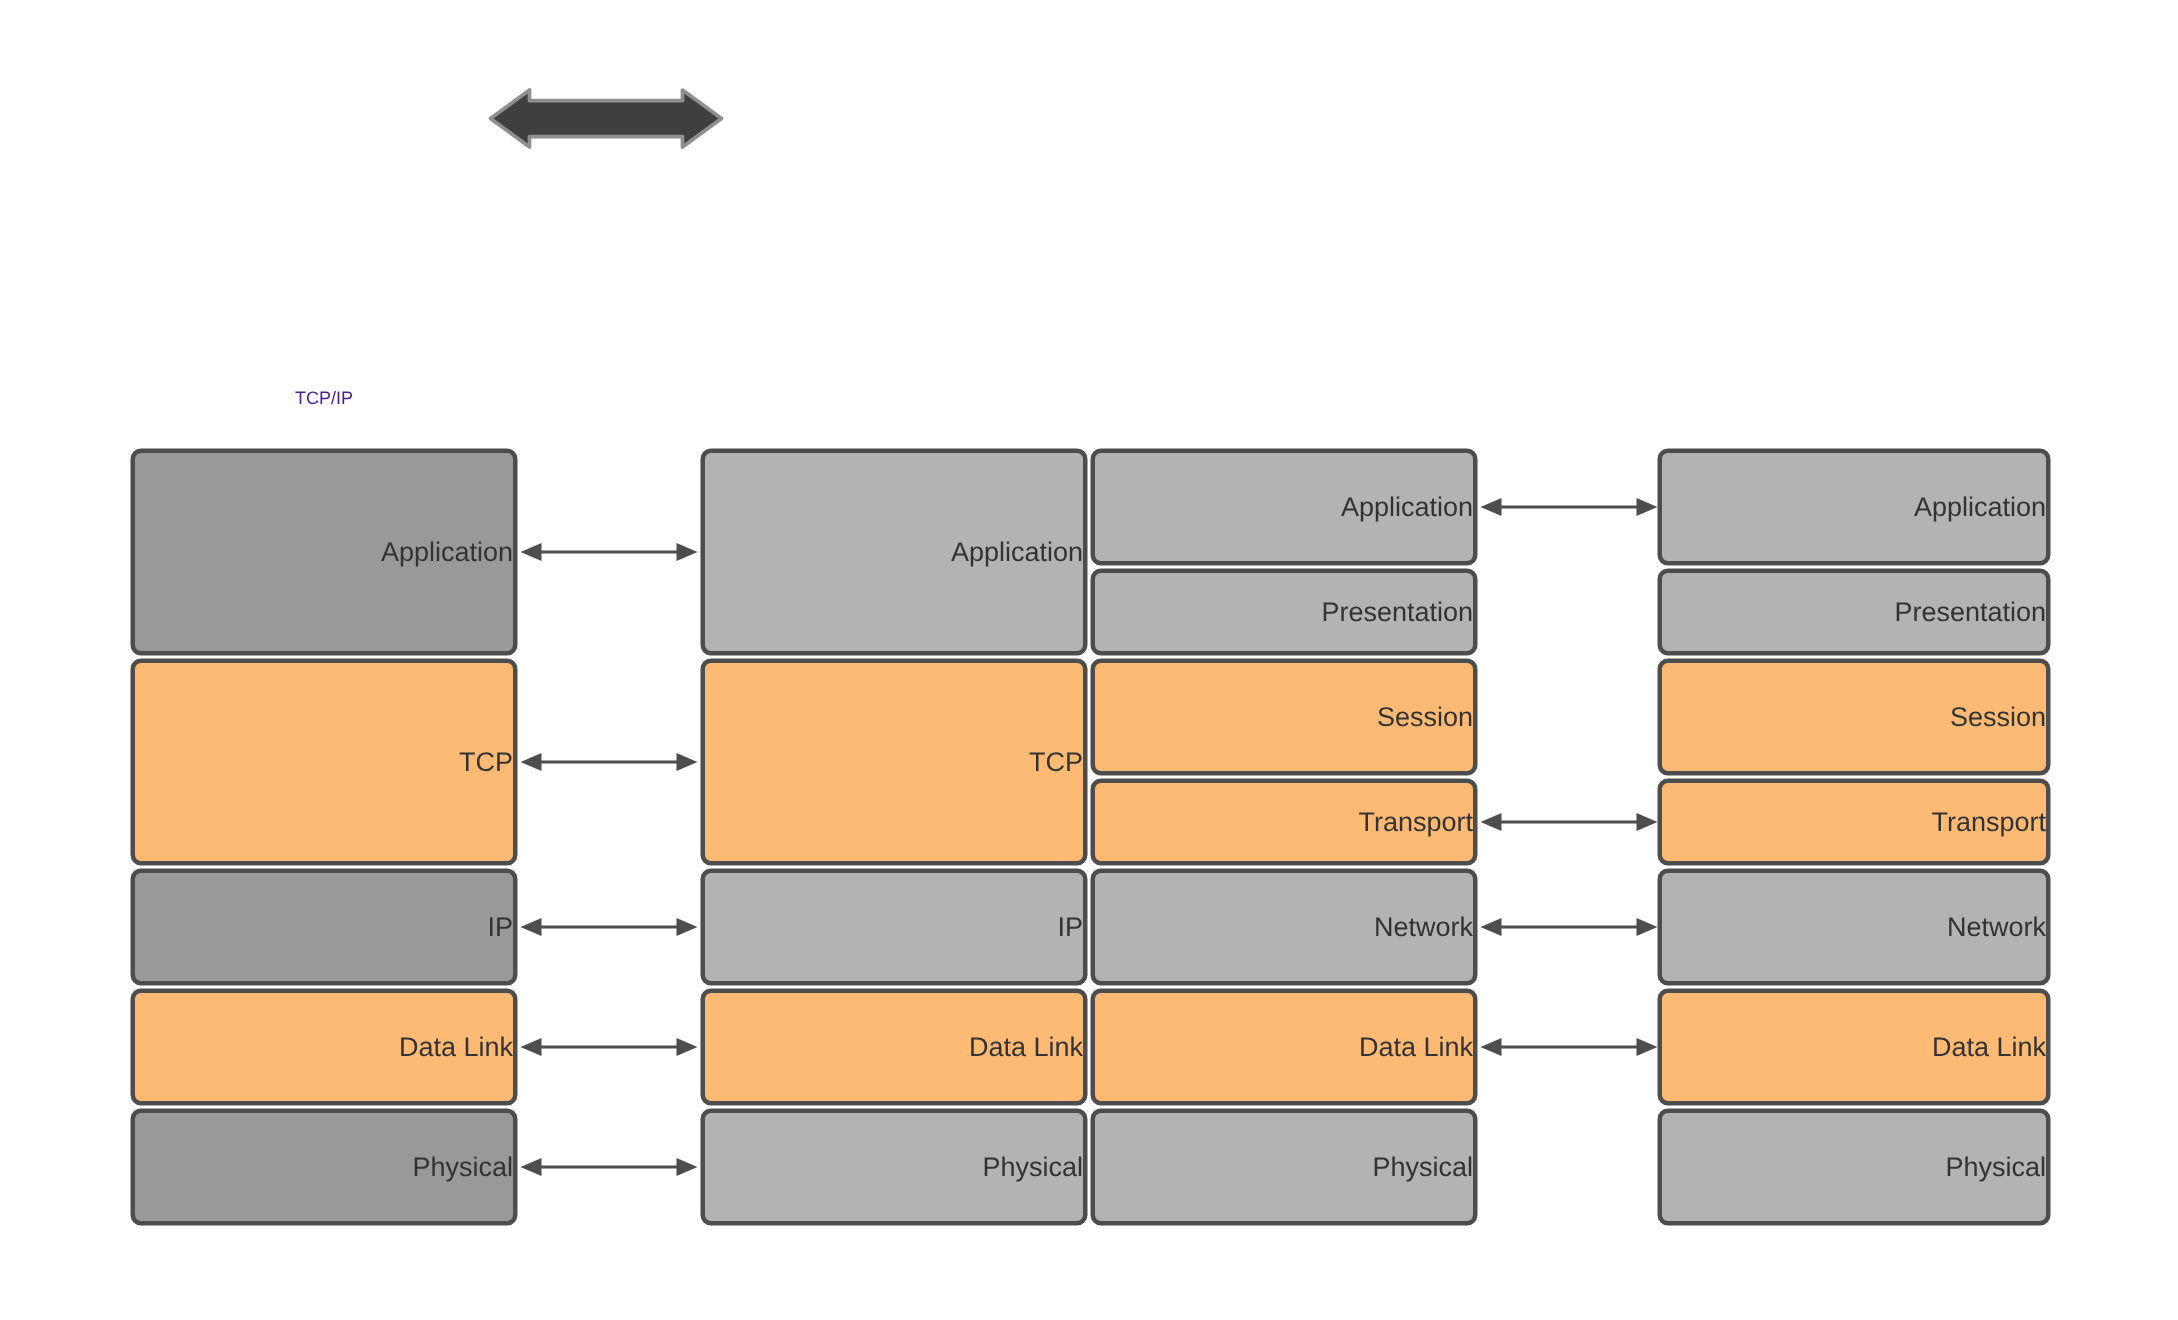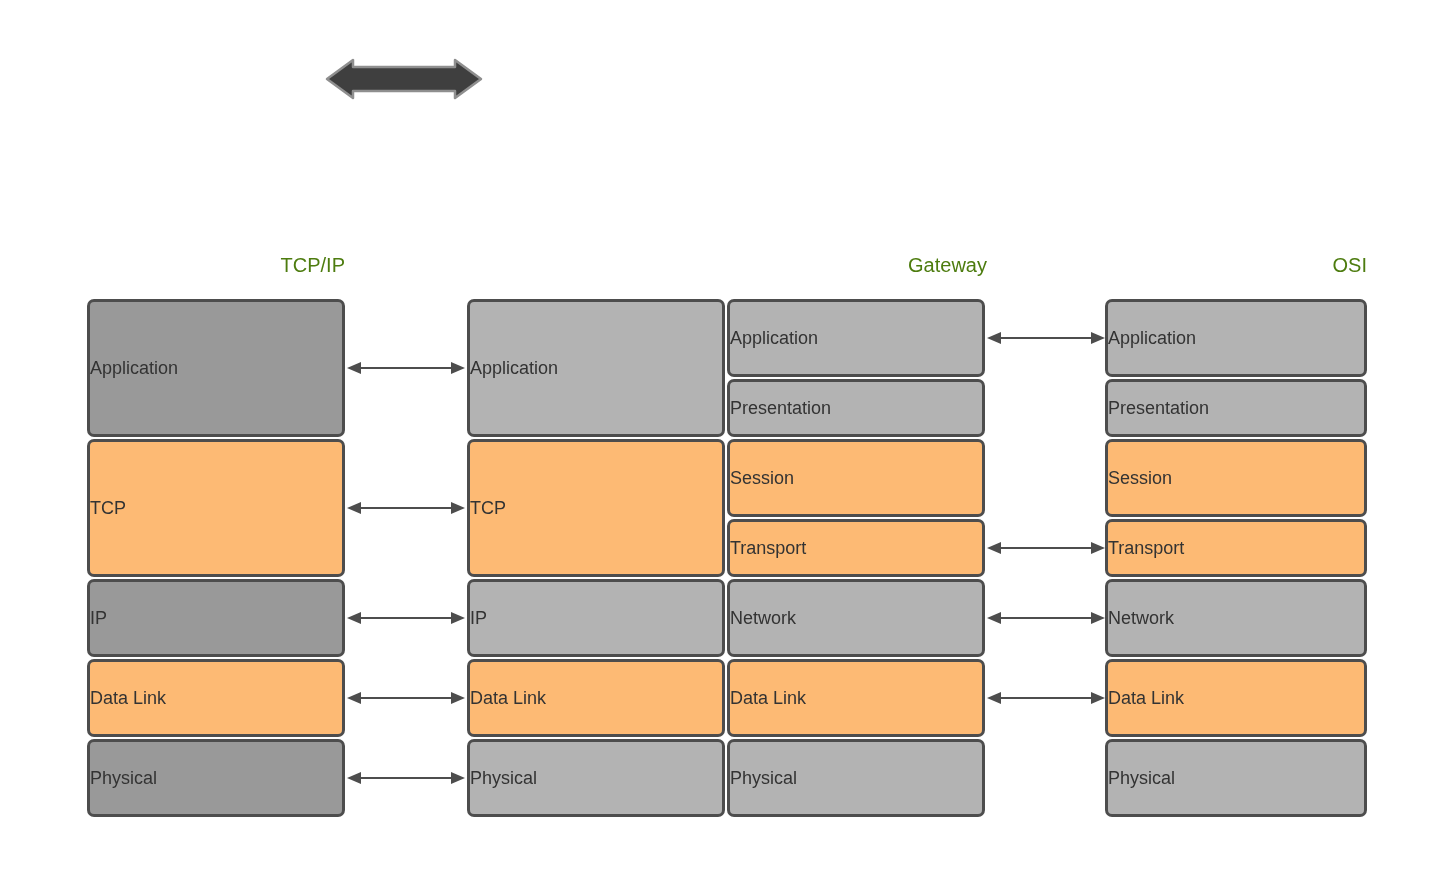--- a/index.html
+++ b/index.html
@@ -1,27 +1,27 @@
 <!DOCTYPE html>
 <html><head>
 <meta charset="utf-8">
 <style>
   html,body{margin:0;padding:0;background:#ffffff;}
   #canvas{
     position:relative;width:1452px;height:880px;background:#ffffff;overflow:hidden;
     font-family:"Liberation Sans",sans-serif;color:#333333;
   }
   .col-title{
-    position:absolute;height:26px;line-height:26px;text-align:right;
-    font-size:20px;color:#4d7c0f;
+    position:absolute;height:26px;line-height:26px;text-align:center;
+    font-size:12px;color:#4c1d95;
   }
   .box{
     position:absolute;box-sizing:border-box;
     border:3px solid #4d4d4d;border-radius:7px;
-    display:flex;align-items:center;justify-content:flex-start;
+    display:flex;align-items:center;justify-content:flex-end;
     font-size:18px;color:#333333;
   }
   .fill-dark{background:#999999;}
   .fill-light{background:#b3b3b3;}
   .fill-white{background:#fdba74;}
   .h-arrow{position:absolute;width:118px;height:18px;}
   .h-arrow svg{display:block;}
   #top-arrow{position:absolute;left:325px;top:56px;width:158px;height:46px;}
 </style>
 </head>
@@ -29,22 +29,20 @@
 
 <div id="canvas">
 
   <div id="top-arrow">
     <svg width="158" height="46" viewBox="0 0 158 46" xmlns="http://www.w3.org/2000/svg">
       <polygon points="2,23 28,4 28,11 130,11 130,4 156,23 130,42 130,35 28,35 28,42" fill="#3f3f3f" stroke="#8f8f8f" stroke-width="2.5" stroke-linejoin="round"></polygon>
     </svg>
   </div>
 
   <div class="col-title" style="left:87px;top:252px;width:258px">TCP/IP</div>
-  <div class="col-title" style="left:467px;top:252px;width:520px">Gateway</div>
-  <div class="col-title" style="left:1105px;top:252px;width:262px">OSI</div>
 
   <div class="box fill-dark" style="left:87px;top:299px;width:258px;height:138px">
       <span>Application</span>
     </div>
   <div class="box fill-white" style="left:87px;top:439px;width:258px;height:138px">
       <span>TCP</span>
     </div>
   <div class="box fill-dark" style="left:87px;top:579px;width:258px;height:78px">
       <span>IP</span>
     </div>

